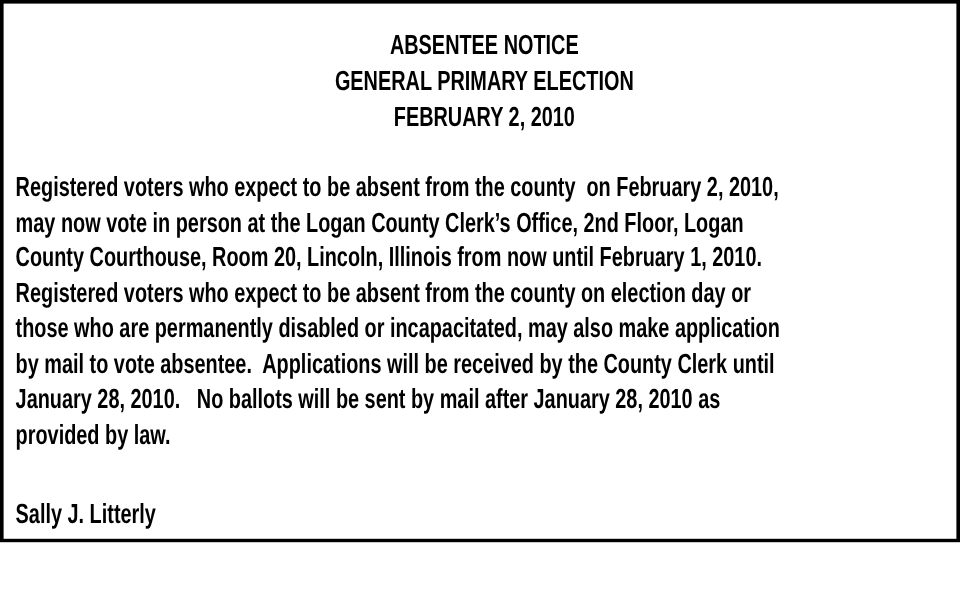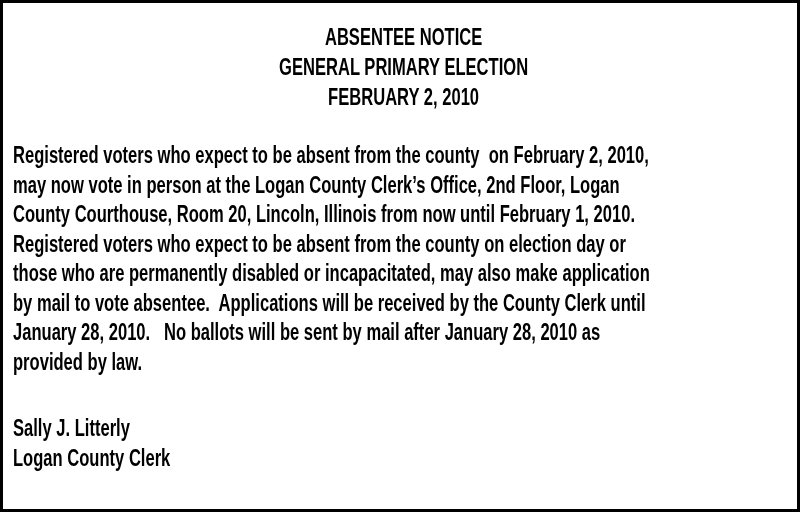--- a/index.html
+++ b/index.html
@@ -3,21 +3,21 @@
 <meta charset="utf-8">
 <style>
   html, body {
     margin: 0;
     padding: 0;
     background: #ffffff;
   }
   .page {
     position: relative;
     width: 800px;
-    height: 512px;
+    height: 452px;
     box-sizing: border-box;
     background: #ffffff;
     border: 3px solid #000000;
     overflow: hidden;
     font-family: "Liberation Sans", "DejaVu Sans", sans-serif;
     color: #000000;
   }
   
   .scale-wrap {
     position: absolute;

